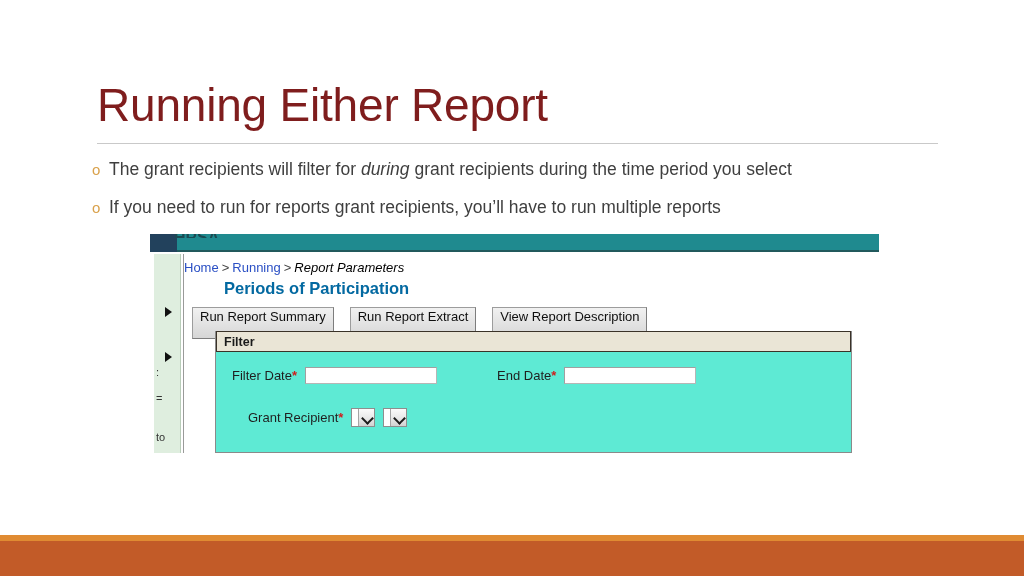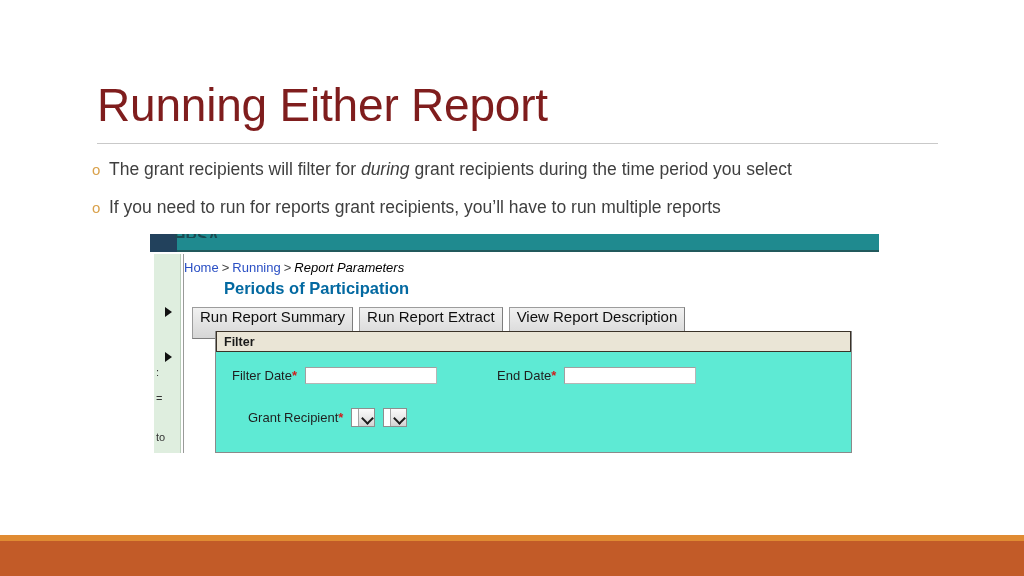--- a/index.html
+++ b/index.html
@@ -167,24 +167,24 @@
     position: absolute;
     left: 8px; top: 53px;
     height: 19px;
   }
   .app-button {
     display: inline-block;
     background: linear-gradient(to bottom, #f1f1f1 0%, #e2e2e2 55%, #d6d6d6 100%);
     border: 1px solid #9c9c9c;
     border-right-color: #7d7d7d;
     border-bottom-color: #7d7d7d;
-    font-size: 15px;
+    font-size: 13px;
     color: #0f0f0f;
     padding: 1px 7px 14px 7px;
-    margin-right: 6px;
+    margin-right: 16px;
     white-space: nowrap;
     box-sizing: border-box;
     line-height: 15px;
   }
 
   
   #filter-panel {
     position: absolute;
     left: 31px; top: 77px;
     width: 637px; height: 122px;

